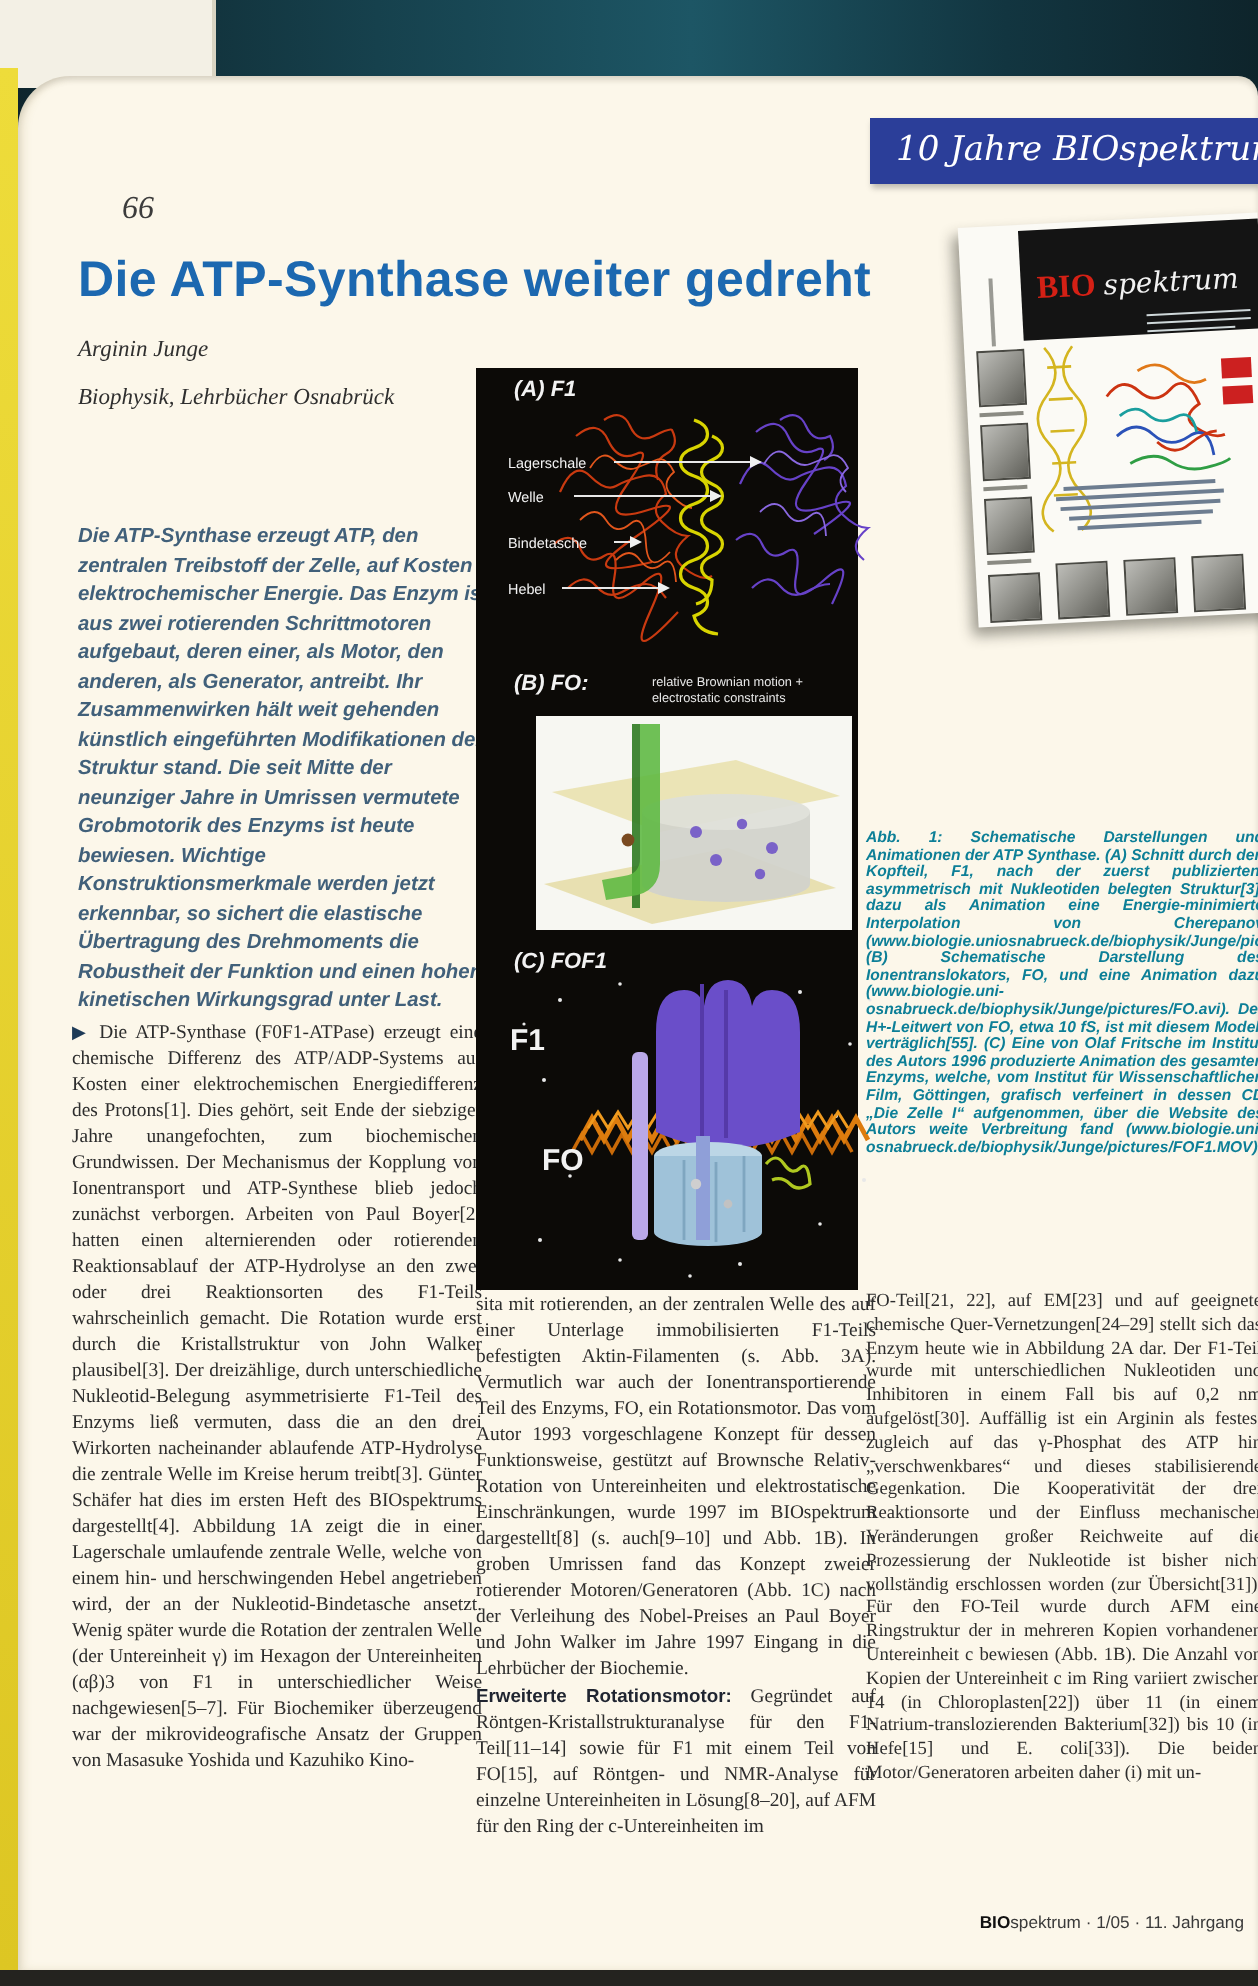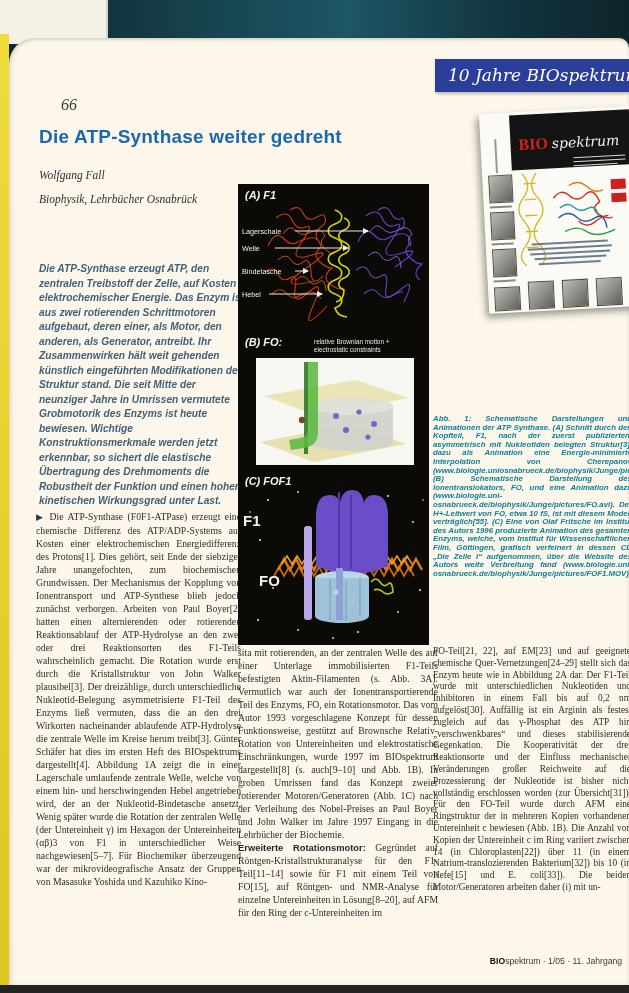--- a/index.html
+++ b/index.html
@@ -41,21 +41,21 @@
     line-height:33px;padding-left:13px;white-space:nowrap;
     box-shadow:1px 2px 3px rgba(0,0,0,.25);
   }
   .page-number{
     position:absolute;left:52px;top:58px;
     font-style:italic;font-size:16px;color:#3c3c3c;
   }
   .article-title{
     position:absolute;left:30px;top:88px;width:420px;
     font-family:"Liberation Sans",sans-serif;font-weight:bold;
-    font-size:19px;color:#1c68b0;letter-spacing:.2px;
+    font-size:25px;color:#1c68b0;letter-spacing:.2px;
   }
   .byline{position:absolute;left:30px;font-style:italic;font-size:11.5px;color:#2f2f2f;}
   .byline.author{top:131px;}
   .byline.affil{top:155px;}
 
   
   .abstract{
     position:absolute;left:30px;top:224px;width:205px;
     font-family:"Liberation Sans",sans-serif;font-weight:bold;font-style:italic;
     font-size:10.2px;line-height:14.5px;color:#41607a;
@@ -74,21 +74,21 @@
   .runin-head{
     font-family:"Liberation Sans",sans-serif;font-weight:bold;color:#1f2430;
     font-size:9.4px;
   }
 
   
   .figure{
     position:absolute;left:229px;top:146px;width:191px;height:461px;
     background:#0c0a07;
   }
-  .fig-section{position:relative;width:191px;overflow:hidden;}
+  .fig-section{position:relative;width:191px;overflow:hidden;margin-left:12px;}
   .figA{height:147px;}
   .figB{height:139px;}
   .figC{height:175px;}
   .fig-label{
     position:absolute;left:7px;top:5px;color:#f2f2f2;z-index:3;
     font-family:"Liberation Sans",sans-serif;font-weight:bold;font-style:italic;
     font-size:11px;
   }
   .figB-note{
     position:absolute;left:76px;top:7px;color:#e8e8e8;z-index:3;
@@ -156,21 +156,21 @@
 <div class="photo-top"></div>
 <div class="under-sheet"></div>
 <div class="edge-yellow"></div>
 <div class="bottom-strip"></div>
 
 <div class="page">
 
   <div class="anniv-banner">10 Jahre BIOspektrum</div>
   <div class="page-number">66</div>
   <div class="article-title">Die ATP-Synthase weiter gedreht</div>
-  <div class="byline author">Wolfgang Fall</div>
+  <div class="byline author">Arginin Junge</div>
   <div class="byline affil">Biophysik, Lehrbücher Osnabrück</div>
 
   <div class="abstract">Die ATP-Synthase erzeugt ATP, den zentralen Treibstoff der Zelle, auf Kosten elektrochemischer Energie. Das Enzym ist aus zwei rotierenden Schrittmotoren aufgebaut, deren einer, als Motor, den anderen, als Generator, antreibt. Ihr Zusammenwirken hält weit gehenden künstlich eingeführten Modifikationen der Struktur stand. Die seit Mitte der neunziger Jahre in Umrissen vermutete Grobmotorik des Enzyms ist heute bewiesen. Wichtige Konstruktionsmerkmale werden jetzt erkennbar, so sichert die elastische Übertragung des Drehmoments die Robustheit der Funktion und einen hohen kinetischen Wirkungsgrad unter Last.</div>
 
   <div class="bodycol col1">
     <p><span class="bullet">▶</span><span> Die ATP-Synthase (F0F1-ATPase) erzeugt eine chemische Differenz des ATP/ADP-Systems auf Kosten einer elektrochemischen Energiedifferenz des Protons[1]. Dies gehört, seit Ende der siebziger Jahre unangefochten, zum biochemischen Grundwissen. Der Mechanismus der Kopplung von Ionentransport und ATP-Synthese blieb jedoch zunächst verborgen. Arbeiten von Paul Boyer[2] hatten einen alternierenden oder rotierenden Reaktionsablauf der ATP-Hydrolyse an den zwei oder drei Reaktionsorten des F1-Teils wahrscheinlich gemacht. Die Rotation wurde erst durch die Kristallstruktur von John Walker plausibel[3]. Der dreizählige, durch unterschiedliche Nukleotid-Belegung asymmetrisierte F1-Teil des Enzyms ließ vermuten, dass die an den drei Wirkorten nacheinander ablaufende ATP-Hydrolyse die zentrale Welle im Kreise herum treibt[3]. Günter Schäfer hat dies im ersten Heft des BIOspektrums dargestellt[4]. Abbildung 1A zeigt die in einer Lagerschale umlaufende zentrale Welle, welche von einem hin- und herschwingenden Hebel angetrieben wird, der an der Nukleotid-Bindetasche ansetzt. Wenig später wurde die Rotation der zentralen Welle (der Untereinheit γ) im Hexagon der Untereinheiten (αβ)3 von F1 in unterschiedlicher Weise nachgewiesen[5–7]. Für Biochemiker überzeugend war der mikrovideografische Ansatz der Gruppen von Masasuke Yoshida und Kazuhiko Kino-</span></p>
   </div>
 
   <div class="bodycol col2">
     <p>sita mit rotierenden, an der zentralen Welle des auf einer Unterlage immobilisierten F1-Teils befestigten Aktin-Filamenten (s. Abb. 3A). Vermutlich war auch der Ionentransportierende Teil des Enzyms, FO, ein Rotationsmotor. Das vom Autor 1993 vorgeschlagene Konzept für dessen Funktionsweise, gestützt auf Brownsche Relativ-Rotation von Untereinheiten und elektrostatische Einschränkungen, wurde 1997 im BIOspektrum dargestellt[8] (s. auch[9–10] und Abb. 1B). In groben Umrissen fand das Konzept zweier rotierender Motoren/Generatoren (Abb. 1C) nach der Verleihung des Nobel-Preises an Paul Boyer und John Walker im Jahre 1997 Eingang in die Lehrbücher der Biochemie.</p>

